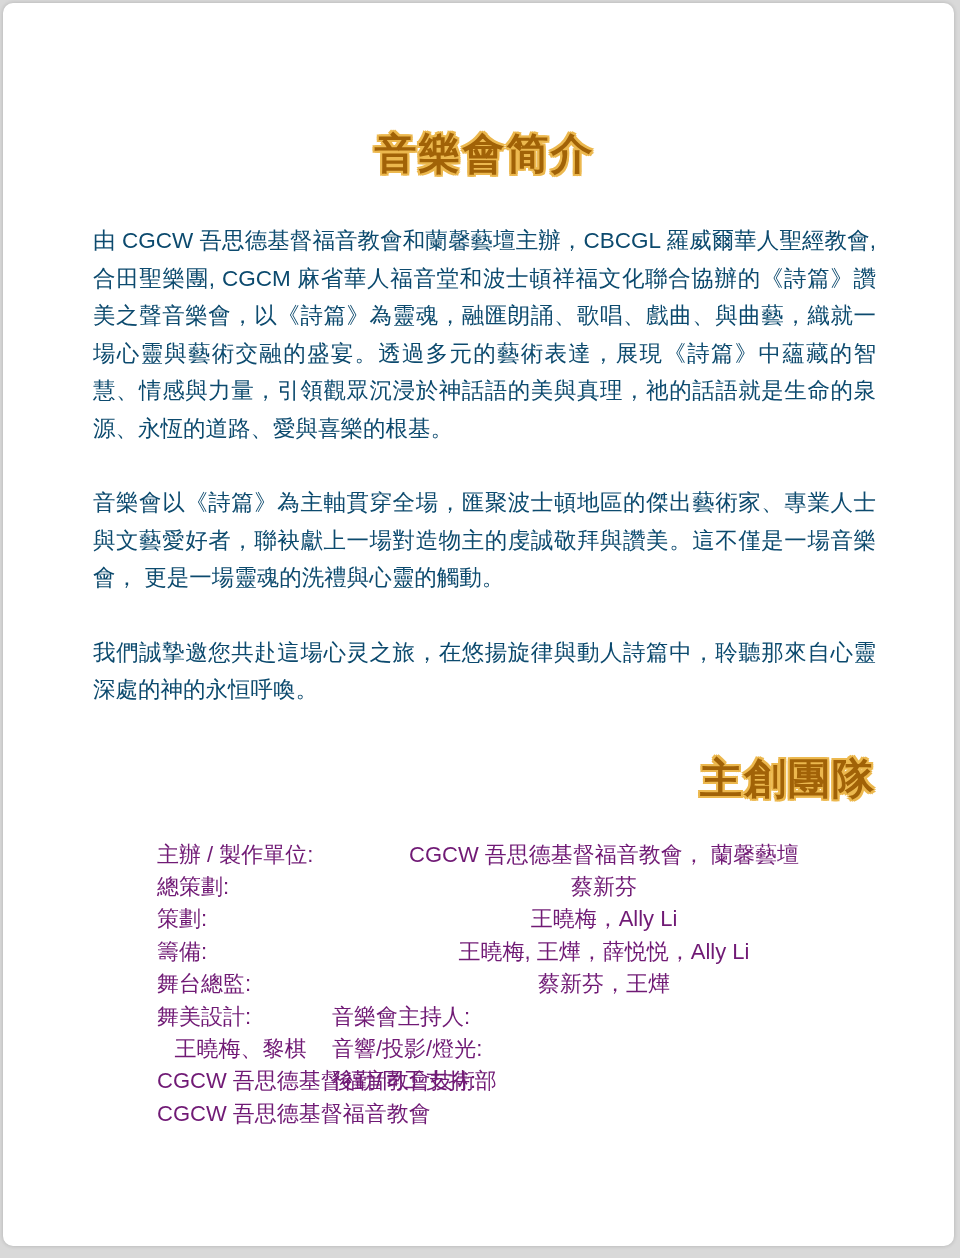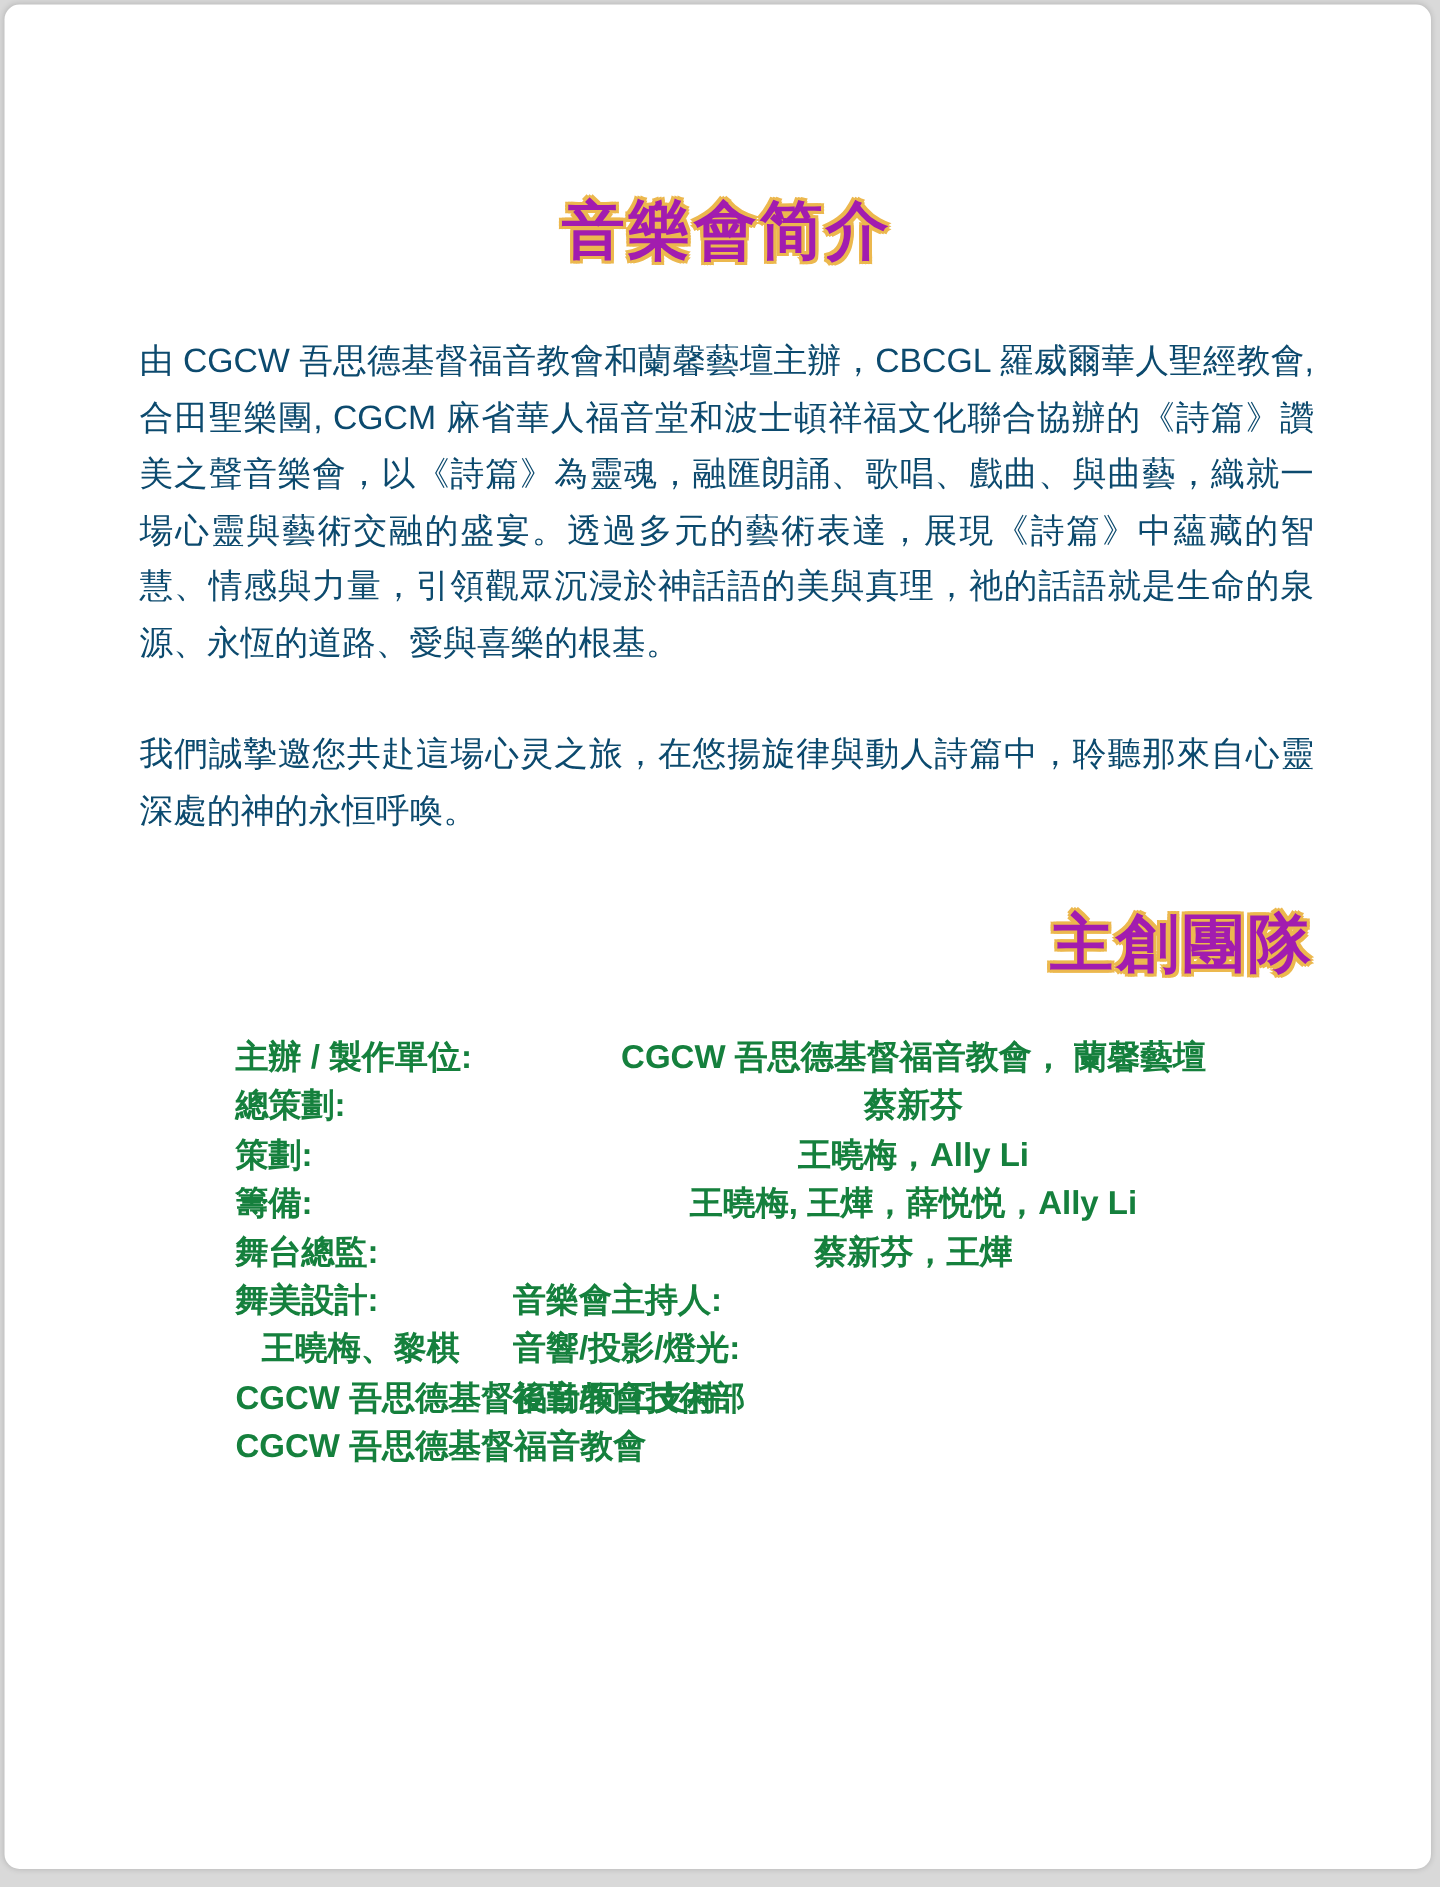--- a/index.html
+++ b/index.html
@@ -23,21 +23,21 @@
   }
   .content {
     padding: 121px 78px 0 90px;
   }
   .gold-title {
     margin: 0;
     font-size: 42px;
     font-weight: bold;
     line-height: 60px;
     text-align: center;
-    color: #a21caf;
+    color: #a16207;
     letter-spacing: 2px;
     text-shadow:
       -2px -2px 0 #ecb84e,  2px -2px 0 #ecb84e,
       -2px  2px 0 #ecb84e,  2px  2px 0 #ecb84e,
        0   -2px 0 #ecb84e,  0    2px 0 #ecb84e,
       -2px  0   0 #ecb84e,  2px  0   0 #ecb84e;
   }
   .title-team {
     margin-top: 40px;
     text-align: right;
@@ -49,44 +49,45 @@
     color: #0c4a6e;
     text-align: justify;
   }
   .first-para {
     margin-top: 38px;
   }
   .credits {
     margin: 30px 0 0 64px;
     display: grid;
     grid-template-columns: 167px auto;
-    column-gap: 18px;
+    column-gap: 8px;
     font-size: 22px;
-    font-weight: bold;
+    font-weight: normal;
     line-height: 32.4px;
-    color: #15803d;
+    color: #701a75;
   }
   .credit-label {
     white-space: nowrap;
   }
   .credit-value {
     white-space: nowrap;
     text-align: center;
   }
 </style>
 </head>
 <body>
 
 <div class="page">
   <div class="content">
 
     <h1 class="gold-title">音樂會简介</h1>
 
     <p class="body-para first-para">由 CGCW 吾思德基督福音教會和蘭馨藝壇主辦，CBCGL 羅威爾華人聖經教會, 合田聖樂團, CGCM 麻省華人福音堂和波士頓祥福文化聯合協辦的《詩篇》讚美之聲音樂會，以《詩篇》為靈魂，融匯朗誦、歌唱、戲曲、與曲藝，織就一場心靈與藝術交融的盛宴。透過多元的藝術表達，展現《詩篇》中蘊藏的智慧、情感與力量，引領觀眾沉浸於神話語的美與真理，祂的話語就是生命的泉源、永恆的道路、愛與喜樂的根基。</p>
 
+    <p class="body-para">音樂會以《詩篇》為主軸貫穿全場，匯聚波士頓地區的傑出藝術家、專業人士與文藝愛好者，聯袂獻上一場對造物主的虔誠敬拜與讚美。這不僅是一場音樂會， 更是一場靈魂的洗禮與心靈的觸動。</p>
 
     <p class="body-para">我們誠摯邀您共赴這場心灵之旅，在悠揚旋律與動人詩篇中，聆聽那來自心靈深處的神的永恒呼喚。</p>
 
     <h1 class="gold-title title-team">主創團隊</h1>
 
     <div class="credits">
       <span class="credit-label">主辦 / 製作單位:</span>
       <span class="credit-value">CGCW 吾思德基督福音教會， 蘭馨藝壇</span>
 
       <span class="credit-label">總策劃:</span>

